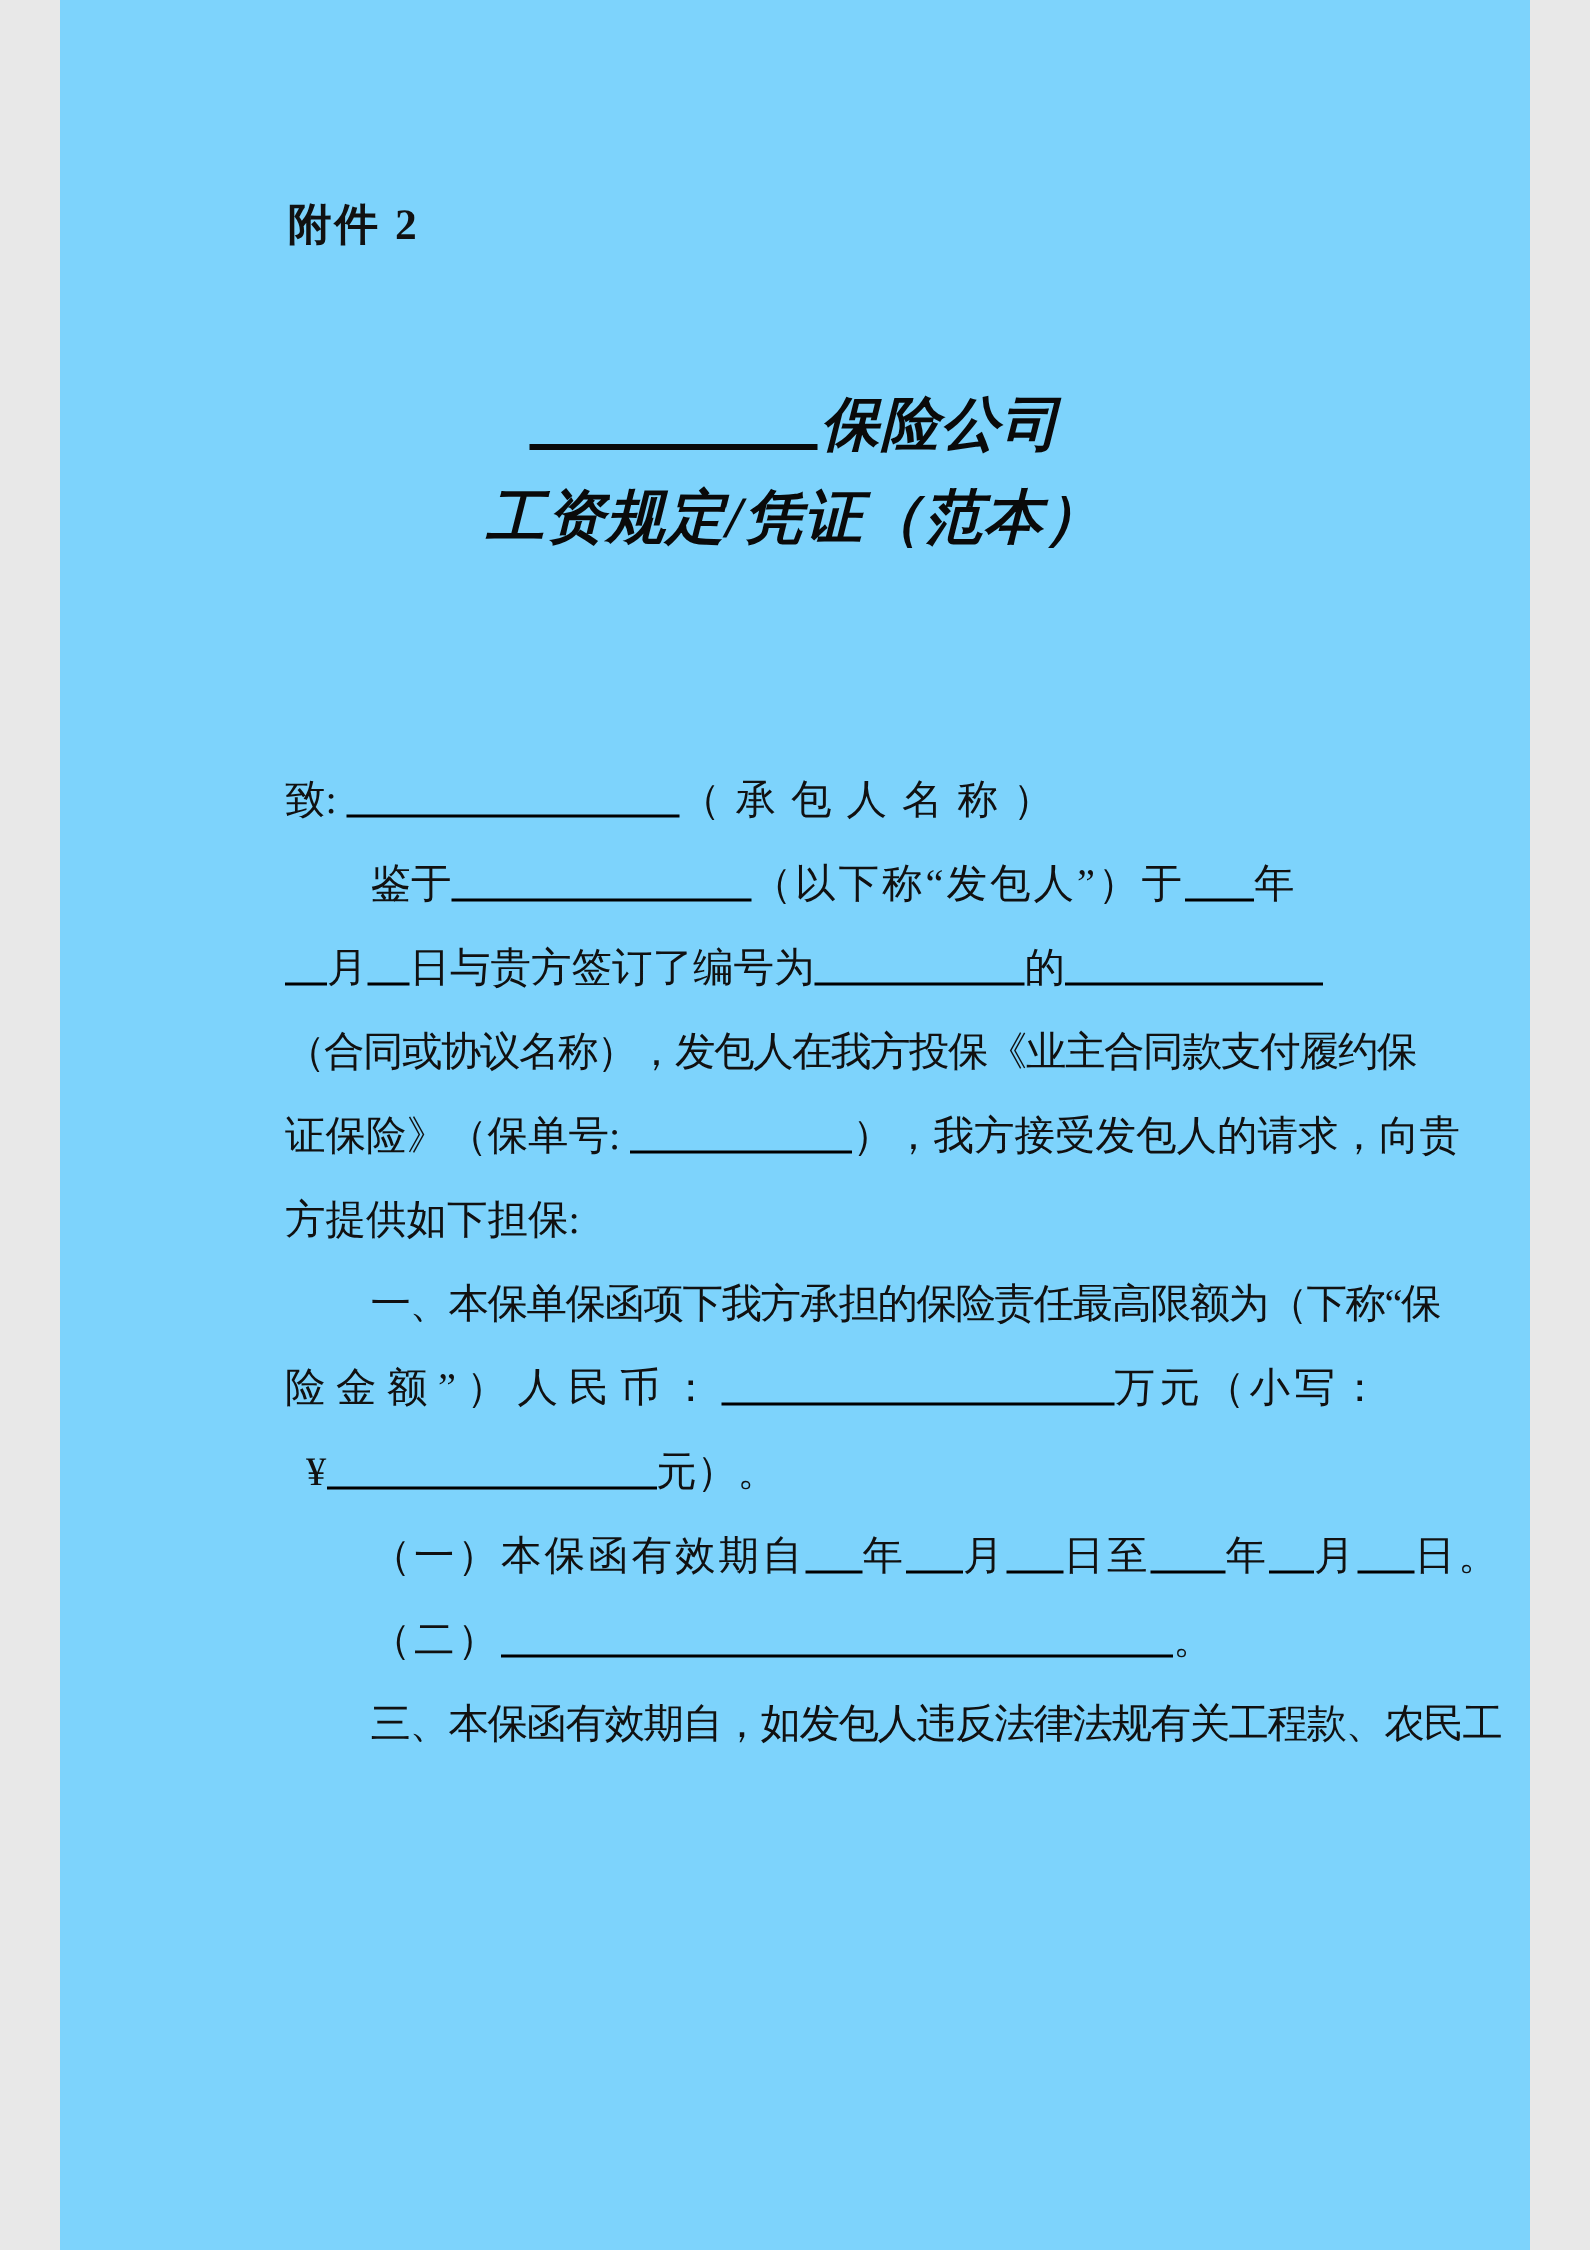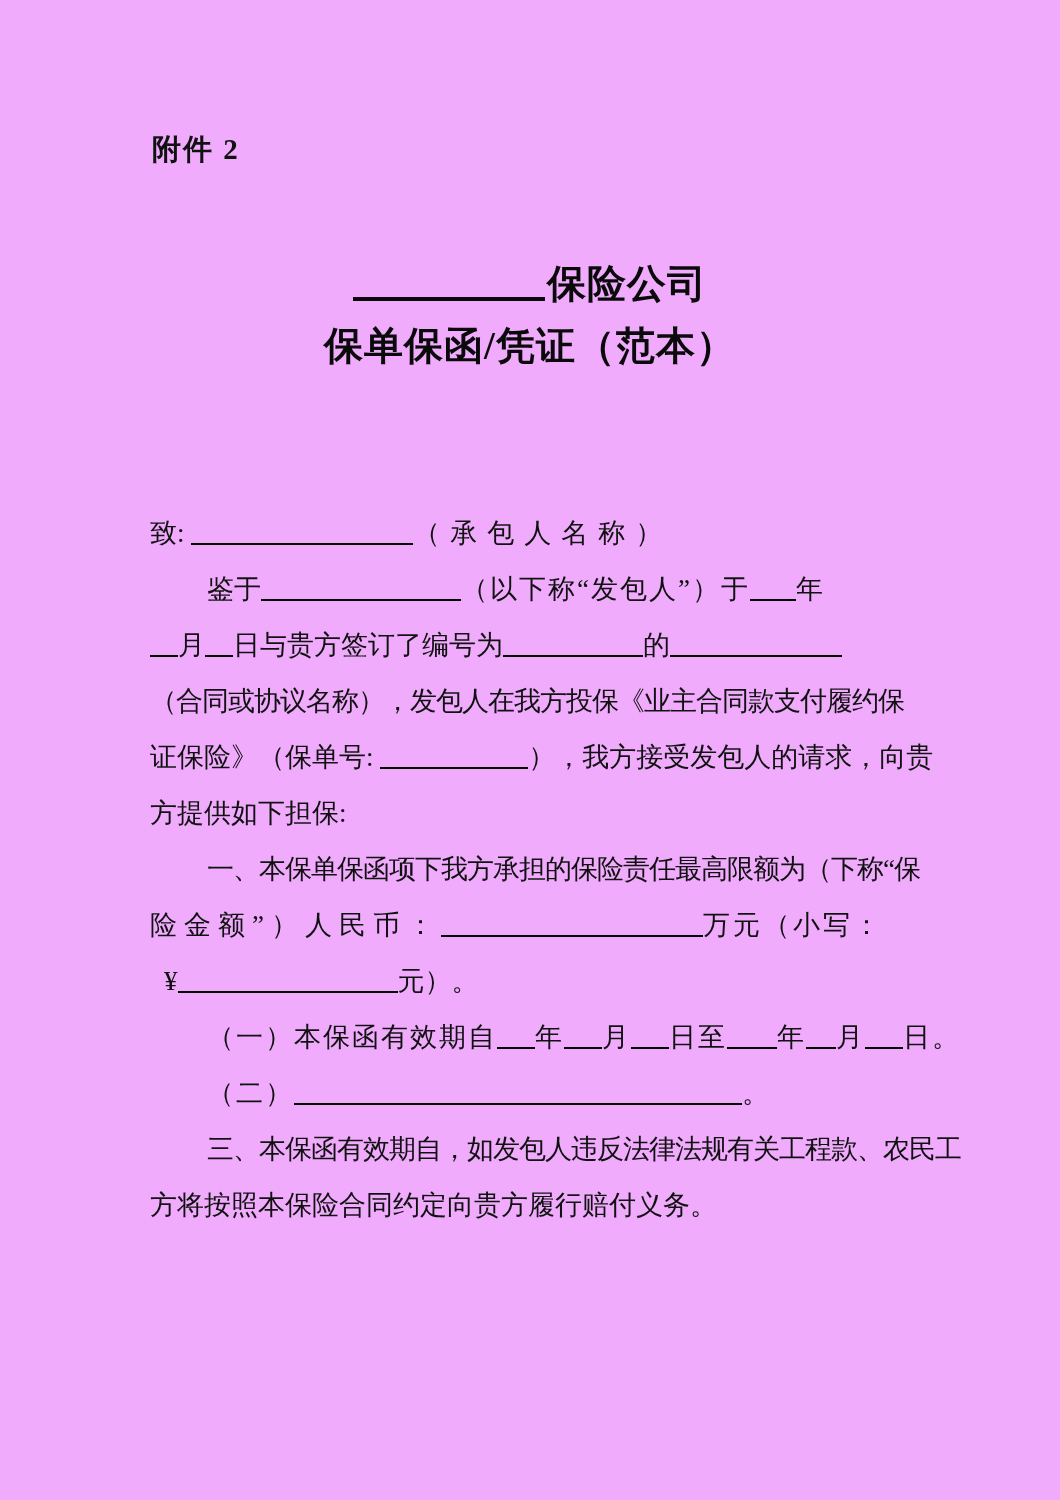--- a/index.html
+++ b/index.html
@@ -2,24 +2,24 @@
 <html lang="zh"><head>
 <meta charset="utf-8">
 <style>
   html, body {
     margin: 0;
     padding: 0;
     background: #e8e8e8;
   }
   .page {
     position: relative;
-    width: 1060px;
+    width: 980px;
     height: 1500px;
     margin: 0 auto;
-    background: #f0abfc;
+    background: #7dd3fc;
     color: #111;
     font-family: "Liberation Serif", "DejaVu Serif", serif;
     overflow: hidden;
   }
   
   .attachment {
     position: absolute;
     left: 152px;
     top: 130px;
     font-size: 29px;
@@ -36,20 +36,21 @@
     text-align: center;
     font-weight: bold;
     color: #0a0a0a;
   }
   .t-line {
     height: 62px;
     line-height: 56px;
     font-size: 39px;
     letter-spacing: 1px;
     white-space: nowrap;
+    font-style: italic;
   }
   .t-underline {
     display: inline-block;
     width: 192px;
     height: 6px;
     border-bottom: 4px solid #0a0a0a;
     vertical-align: -4px;
     margin-right: 2px;
   }
   
@@ -84,21 +85,21 @@
 <body>
 
 <div class="page">
 
   <div class="attachment">附件 2</div>
 
   <div class="title-block">
     <div class="t-line">
       <span class="t-underline"></span><span>保险公司</span>
     </div>
-    <div class="t-line">保单保函/凭证（范本）</div>
+    <div class="t-line">工资规定/凭证（范本）</div>
   </div>
 
   <div class="doc-body">
 
     <div class="line">
       <span>致:</span>
       <span class="bl" style="width:222px"></span><span class="sp10">（承包人名称）</span>
     </div>
 
     <div class="line ind">
@@ -133,16 +134,15 @@
       <span>（一）本保函有效期自</span><span class="bl" style="width:38px"></span><span>年</span><span class="bl" style="width:38px"></span><span>月</span><span class="bl" style="width:38px"></span><span>日至</span><span class="bl" style="width:50px"></span><span>年</span><span class="bl" style="width:30px"></span><span>月</span><span class="bl" style="width:38px"></span><span>日。</span>
     </div>
 
     <div class="line ind sp2">
       <span>（二）</span><span class="bl" style="width:448px"></span><span>。</span>
     </div>
 
     <div class="line ind tight">三、本保函有效期自，如发包人违反法律法规有关工程款、农民工</div>
 
 
-    <div class="line">方将按照本保险合同约定向贵方履行赔付义务。</div>
 
   </div>
 </div>
 
 </body></html>

